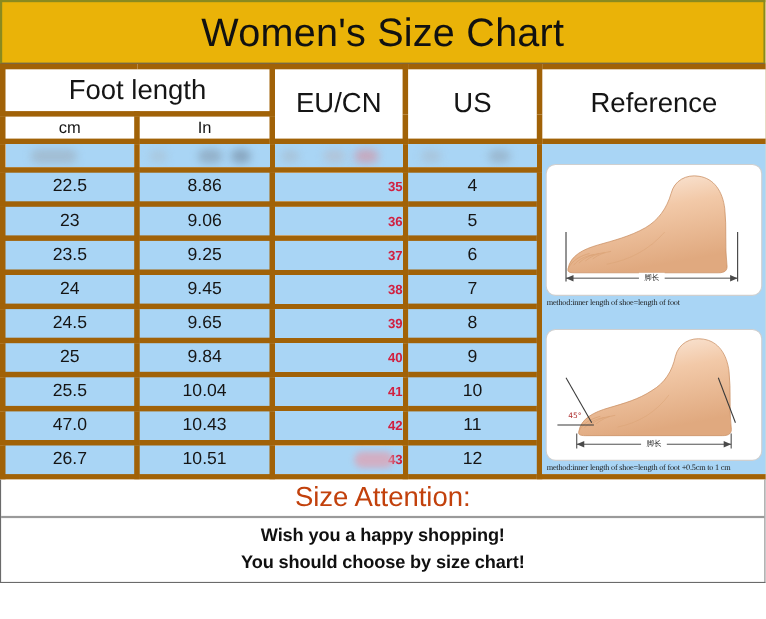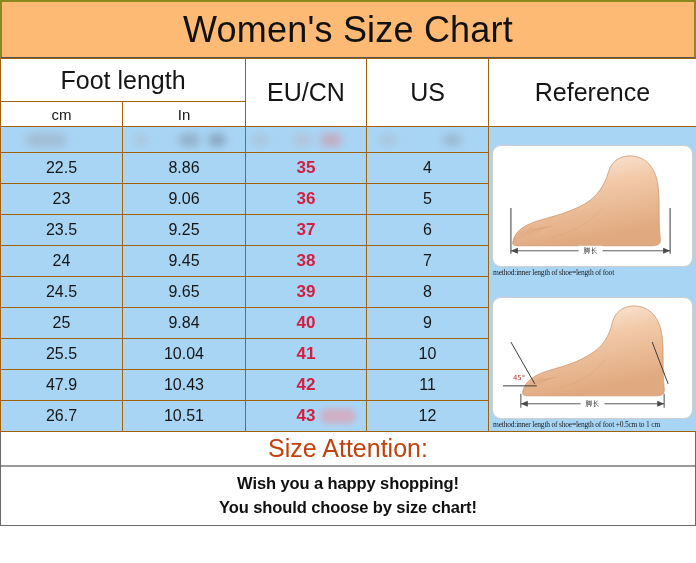--- a/index.html
+++ b/index.html
@@ -15,21 +15,21 @@
   .chart-wrap {
     width: 696px;
     height: 563px;
     position: relative;
     background: #ffffff;
   }
 
   
   .title-bar {
     height: 58px;
-    background: #fdba74;
+    background: #eab308;
     border: 2px solid #8a8a1f;
     border-bottom: 1px solid #555;
     display: flex;
     align-items: center;
     justify-content: center;
   }
   .title-bar .title-text {
     font-size: 36px;
     font-weight: 400;
     color: #111111;
@@ -37,21 +37,21 @@
     line-height: 1;
   }
 
   
   table.size-table {
     width: 696px;
     border-collapse: collapse;
     table-layout: fixed;
   }
   table.size-table td, table.size-table th {
-    border: 1px solid #a16207;
+    border: 5px solid #a16207;
     text-align: center;
     vertical-align: middle;
     font-weight: 400;
     color: #151515;
   }
 
   
   col.c-cm  { width: 122px; }
   col.c-in  { width: 123px; }
   col.c-eu  { width: 121px; }
@@ -72,22 +72,23 @@
   .hdr-tall {
     font-size: 25px;
     background: #ffffff;
   }
 
   
   tr.data-row td { height: 31px; background: #a9d5f5; font-size: 16px; }
   tr.data-row td.eu-cell {
     color: #d12040;
     font-weight: bold;
-    font-size: 17px;
+    font-size: 12px;
     position: relative;
+    text-align: right;
   }
 
   
   tr.redacted-row td {
     height: 26px;
     background: #a9d5f5;
     position: relative;
     overflow: hidden;
   }
   .blur-blob {
@@ -333,21 +334,21 @@
           <td class="eu-cell">40</td>
           <td>9</td>
         </tr>
         <tr class="data-row">
           <td>25.5</td>
           <td>10.04</td>
           <td class="eu-cell">41</td>
           <td>10</td>
         </tr>
         <tr class="data-row">
-          <td>47.9</td>
+          <td>47.0</td>
           <td>10.43</td>
           <td class="eu-cell">42</td>
           <td>11</td>
         </tr>
         <tr class="data-row">
           <td>26.7</td>
           <td>10.51</td>
           <td class="eu-cell">43<span class="smudge"></span></td>
           <td>12</td>
         </tr>

